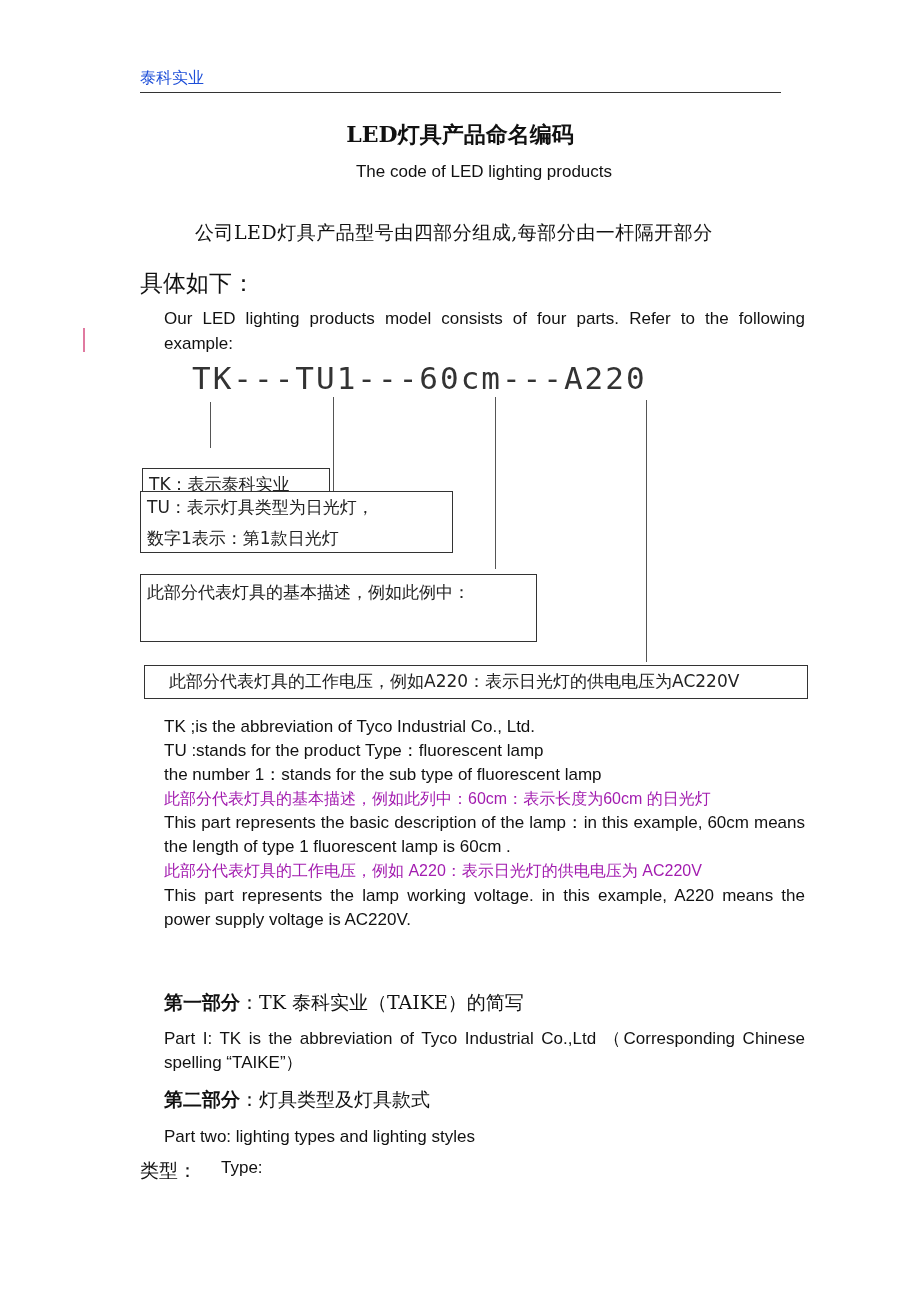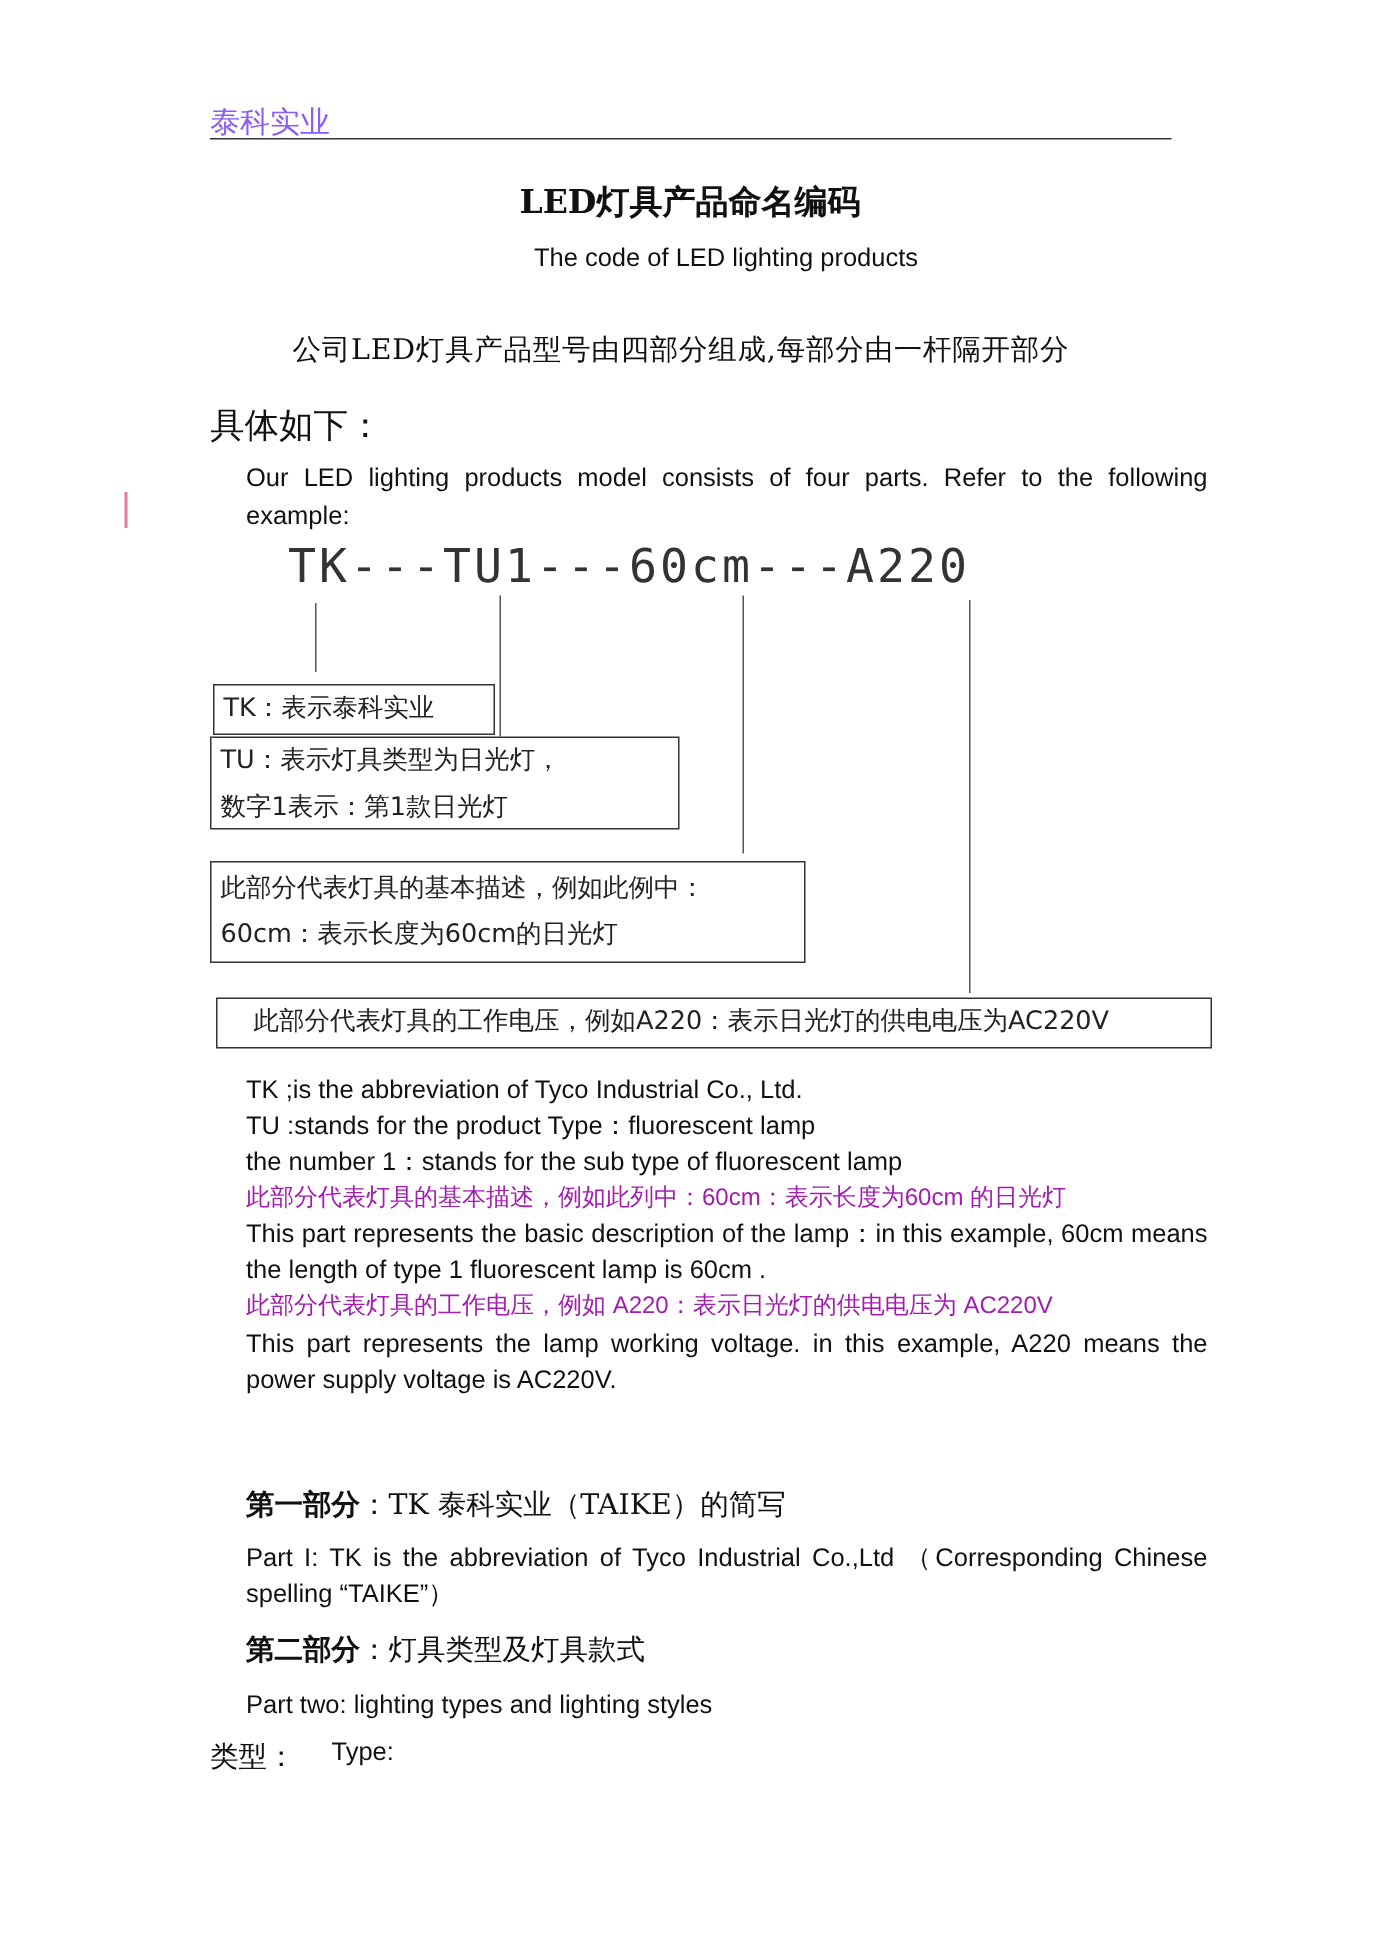--- a/index.html
+++ b/index.html
@@ -1,21 +1,21 @@
 <!DOCTYPE html>
 <html><head>
 <meta charset="utf-8">
 <style>
   html, body { margin: 0; padding: 0; background: #ffffff; }
   body { width: 920px; height: 1302px; position: relative; overflow: hidden; color: #111; }
   .serif { font-family: "DejaVu Serif", "Liberation Serif", serif; }
   .sans { font-family: "Liberation Sans", "DejaVu Sans", sans-serif; padding-left: 24px; }
   .abs { position: absolute; white-space: nowrap; }
 
-  .header-text { left: 140px; top: 68px; font-size: 20px; color: #8b5cf6; }
+  .header-text { left: 140px; top: 68px; font-size: 16px; color: #1d4ed8; }
   .header-rule { left: 140px; top: 92px; width: 641px; height: 0; border-top: 1px solid #333; }
 
   .title { left: 0; width: 920px; text-align: center; top: 120px; font-size: 22px; font-weight: bold; }
   .subtitle { left: 0; width: 920px; text-align: center; top: 162px; font-size: 17px; }
 
   .intro-cn1 { left: 195px; top: 220px; font-size: 19px; letter-spacing: 0.5px; }
   .intro-cn2 { left: 140px; top: 268px; font-size: 23px; }
   .intro-en { left: 140px; top: 306px; width: 641px; font-size: 17px; line-height: 25px; white-space: normal; text-align: justify; }
   .cursor-mark { left: 83px; top: 328px; width: 2px; height: 24px; background: #e07aa0; }
 
@@ -46,32 +46,31 @@
 <div class="abs cursor-mark"></div>
 
 <div>
   <div class="abs code-line">TK---TU1---60cm---A220</div>
 
   <div class="vline" style="left:210px; top:402px; height:46px;"></div>
   <div class="vline" style="left:333px; top:397px; height:95px;"></div>
   <div class="vline" style="left:495px; top:397px; height:172px;"></div>
   <div class="vline" style="left:646px; top:400px; height:262px;"></div>
 
-  <div class="box" style="left:142px; top:456px; width:188px; height:34px;">
+  <div class="box" style="left:142px; top:468px; width:188px; height:34px;">
     <div>TK：表示泰科实业</div>
   </div>
 
   <div class="box" style="left:140px; top:491px; width:313px; height:62px;">
     <div>TU：表示灯具类型为日光灯，</div>
     <div>数字1表示：第1款日光灯</div>
   </div>
 
   <div class="box" style="left:140px; top:574px; width:397px; height:68px; padding-top:2px;">
     <div>此部分代表灯具的基本描述，例如此例中：</div>
-    <div>60cm：表示长度为60cm的日光灯</div>
   </div>
 
   <div class="box" style="left:144px; top:665px; width:664px; height:34px; padding-left:24px;">
     <div>此部分代表灯具的工作电压，例如A220：表示日光灯的供电电压为AC220V</div>
   </div>
 </div>
 
 <div class="abs sans body-en" style="top:715px;">TK ;is the abbreviation of Tyco Industrial Co., Ltd.</div>
 <div class="abs sans body-en" style="top:739px;">TU :stands for the product Type：fluorescent lamp</div>
 <div class="abs sans body-en" style="top:763px;">the number 1：stands for the sub type of fluorescent lamp</div>

